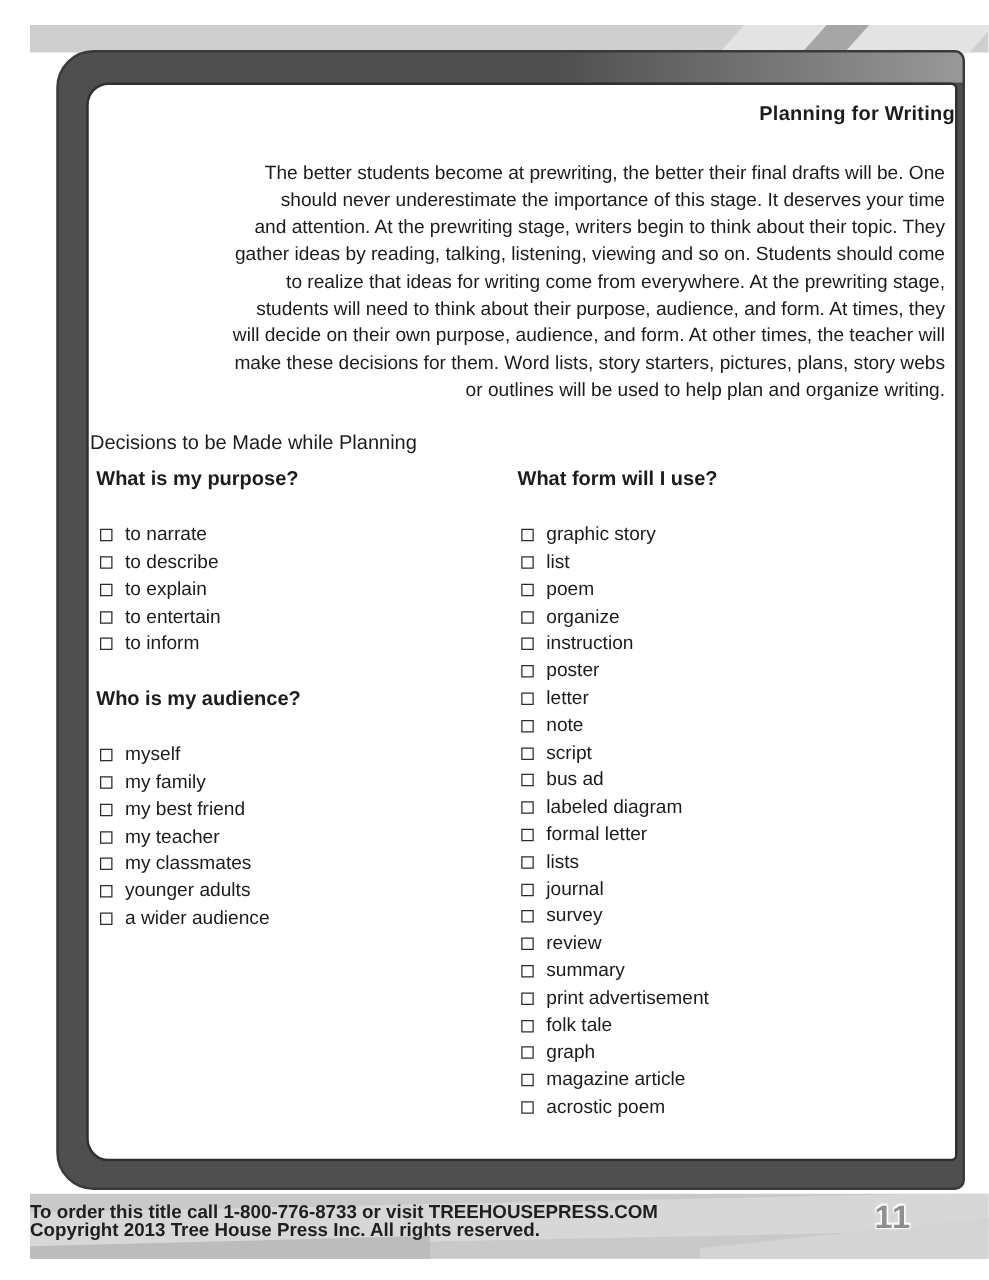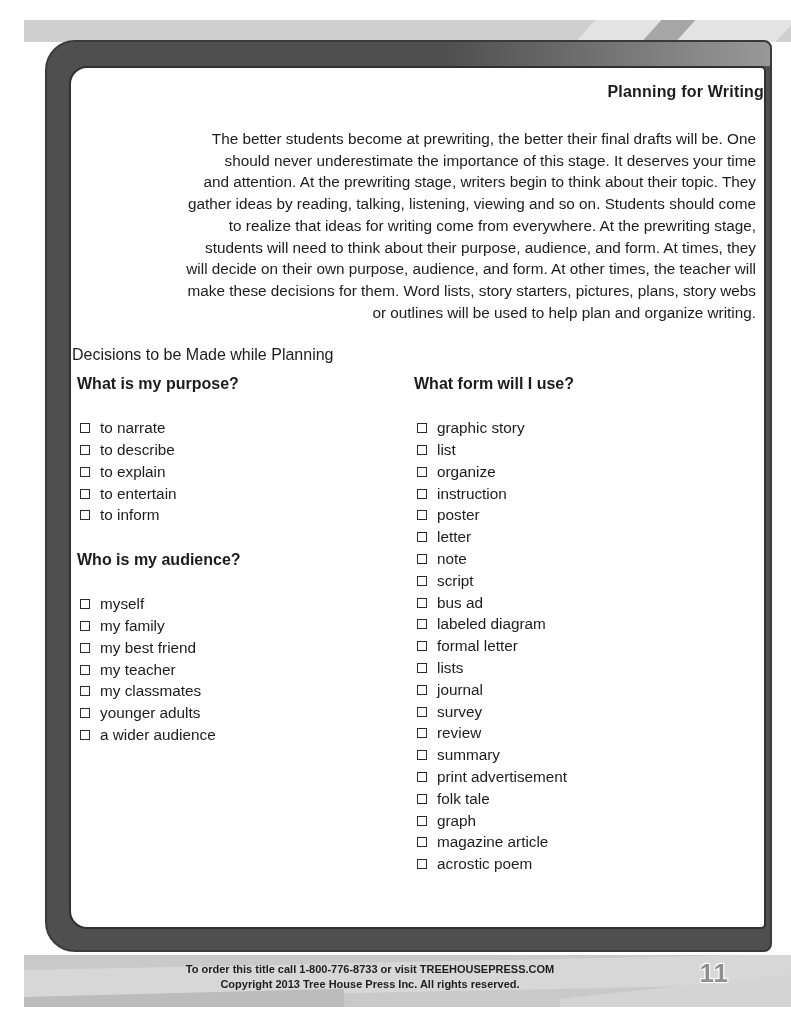--- a/index.html
+++ b/index.html
@@ -83,21 +83,21 @@
   .footer-band .wave-dark {
     position:absolute; left:-10px; top:38px; width:330px; height:20px;
     background:#bcbcbc; transform:rotate(-1.5deg);
   }
   .footer-band .wave-right {
     position:absolute; right:-30px; top:30px; width:260px; height:40px;
     background:#d4d4d4; transform:rotate(-6deg);
   }
   .footer-text {
     position:absolute; left:0; width:692px; top:7px;
-    text-align:center; font-size:11px; font-weight:bold;
+    text-align:left; font-size:15px; font-weight:bold;
     line-height:15px; color:#1f1f1f;
   }
   .page-number {
     position:absolute; right:62px; top:3px;
     font-size:26px; font-weight:bold; color:#8f8f8f; letter-spacing:1px;
     text-shadow:-1px -1px 1px #ffffff, 1px -1px 1px #ffffff,
                 -1px 1px 1px #ffffff, 1px 1px 1px #ffffff;
   }
 </style>
 </head>
@@ -207,20 +207,24 @@
               <li>
                 <span class="checkbox"></span>
                 <span>graphic story</span>
               </li>
 
               <li>
                 <span class="checkbox"></span>
                 <span>list</span>
               </li>
 
+              <li>
+                <span class="checkbox"></span>
+                <span>poem</span>
+              </li>
 
               <li>
                 <span class="checkbox"></span>
                 <span>organize</span>
               </li>
 
               <li>
                 <span class="checkbox"></span>
                 <span>instruction</span>
               </li>

